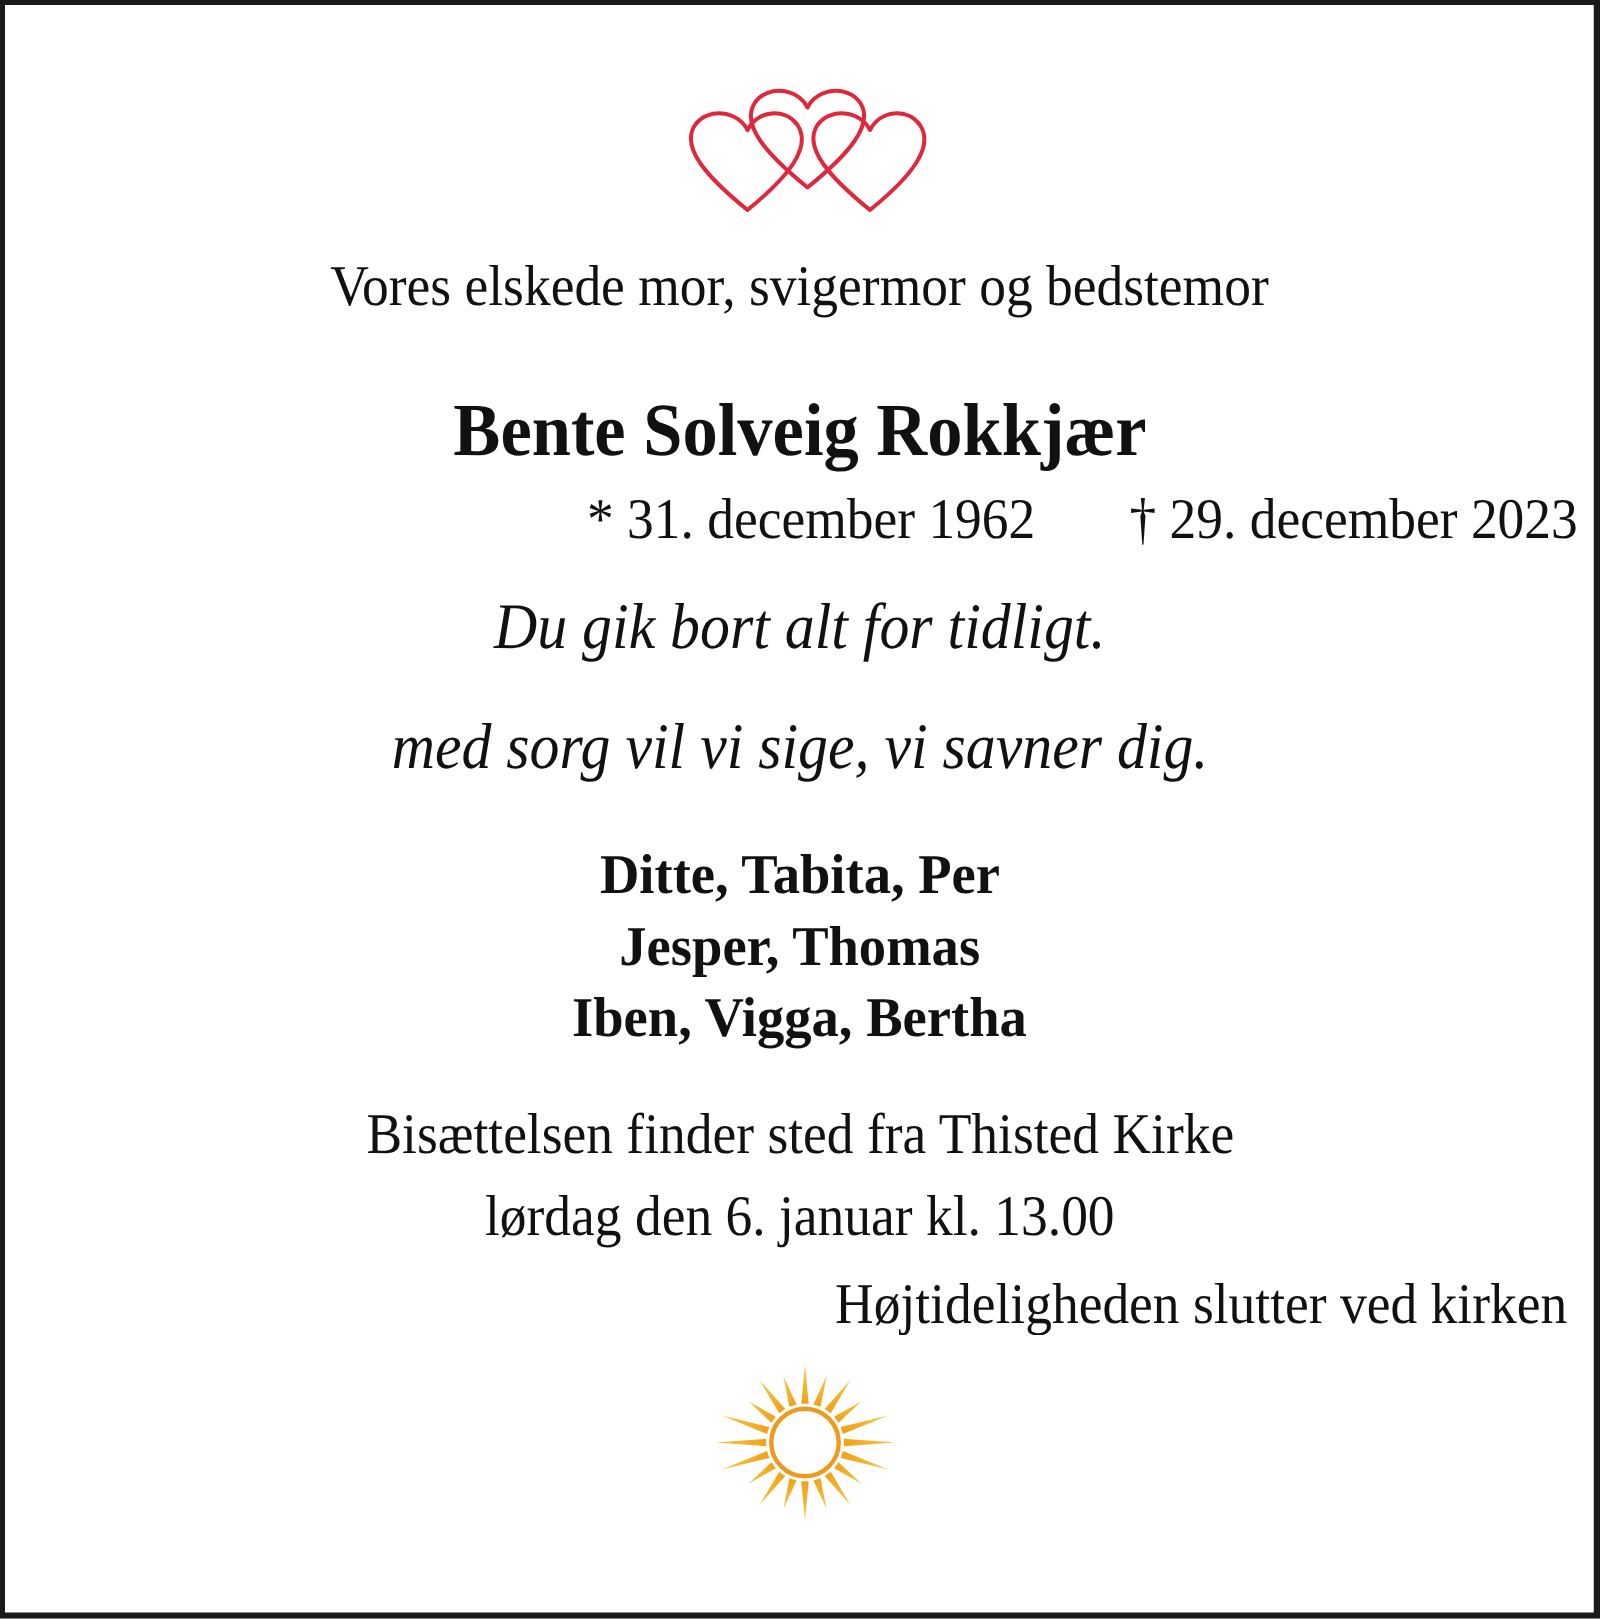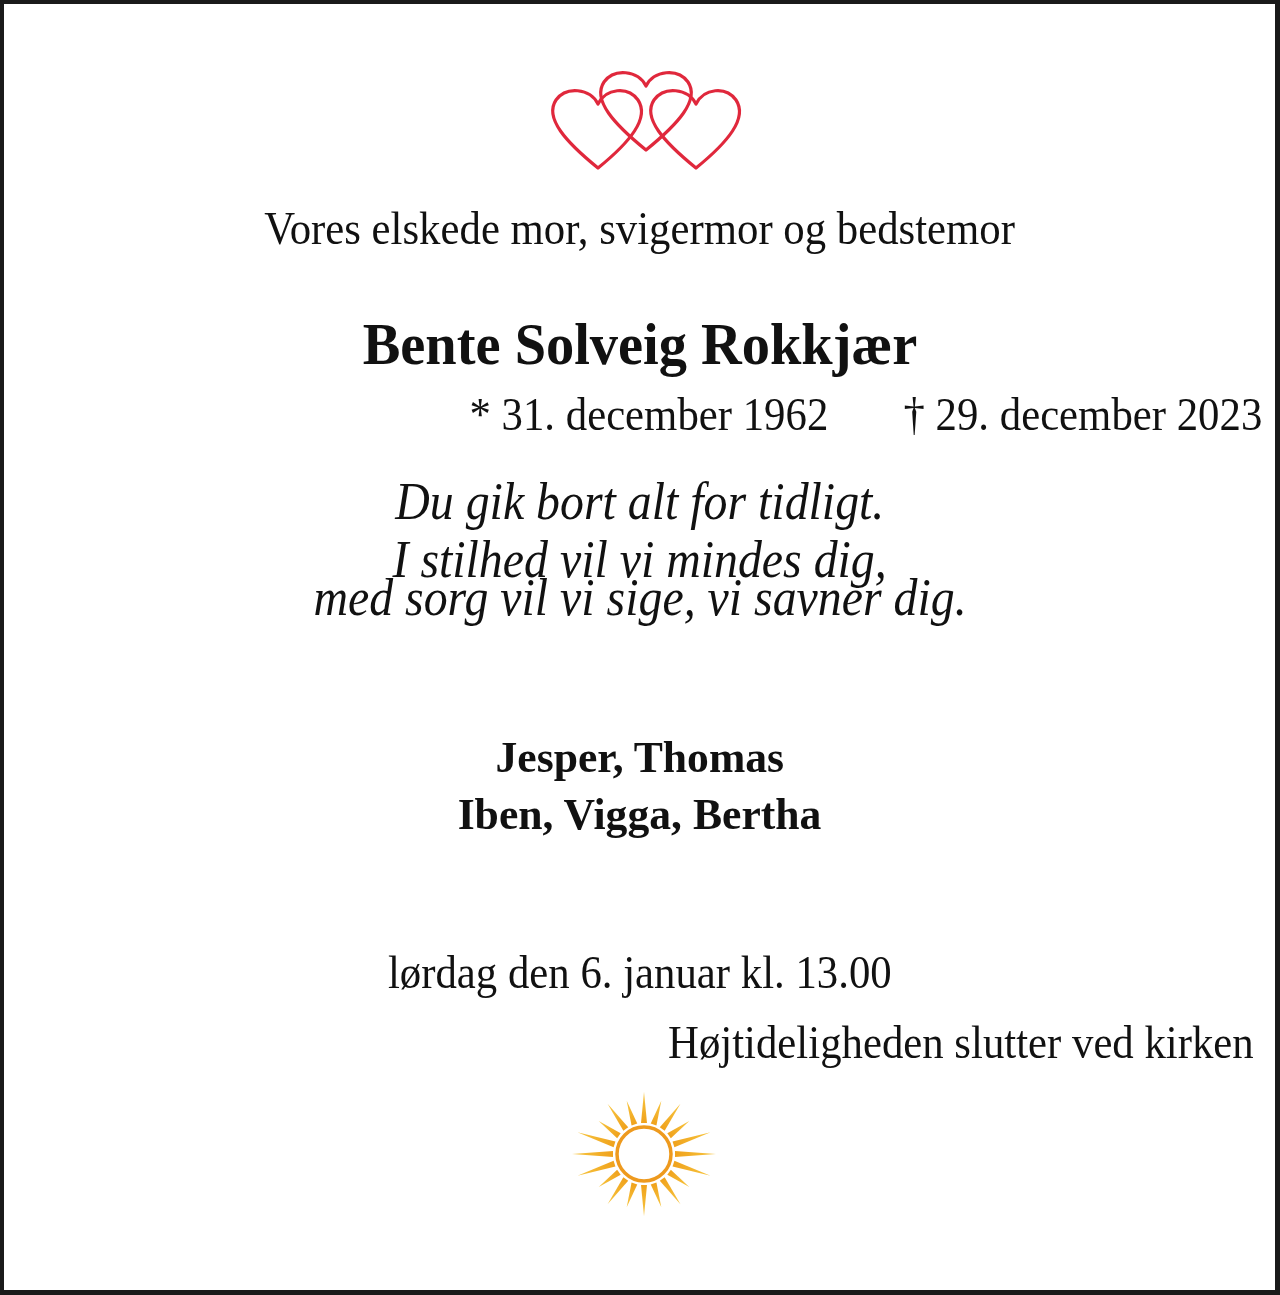--- a/index.html
+++ b/index.html
@@ -55,34 +55,37 @@
     <span>Bente Solveig Rokkjær</span>
   </div>
 
   <div class="line regular dates" style="top:384px;text-align:right;">
     <span>* 31. december 1962</span><span class="gap"></span><span>† 29. december 2023</span>
   </div>
 
   <div class="line verse" style="top:468px;">
     <span>Du gik bort alt for tidligt.</span>
   </div>
-  <div class="line verse" style="top:526px;">
-    <span>I stilhed vil vi mindes dig,</span>
-  </div>
   <div class="line verse" style="top:564px;">
     <span>med sorg vil vi sige, vi savner dig.</span>
   </div>
 
+  <div class="line sig" style="top:669px;">
+    <span>Ditte, Tabita, Per</span>
+  </div>
   <div class="line sig" style="top:727px;">
     <span>Jesper, Thomas</span>
   </div>
   <div class="line sig" style="top:784px;">
     <span>Iben, Vigga, Bertha</span>
   </div>
 
+  <div class="line regular" style="top:876px;">
+    <span>Bisættelsen finder sted fra Thisted Kirke</span>
+  </div>
   <div class="line regular" style="top:942px;">
     <span>lørdag den 6. januar kl. 13.00</span>
   </div>
   <div class="line regular" style="top:1012px;text-align:right;">
     <span>Højtideligheden slutter ved kirken</span>
   </div>
 
   <svg class="icon" style="left:562px; top:1086px;" width="156" height="128" viewBox="-78 -64 156 128">
     <defs>
       <linearGradient id="ray" x1="0" y1="0" x2="0" y2="1">

